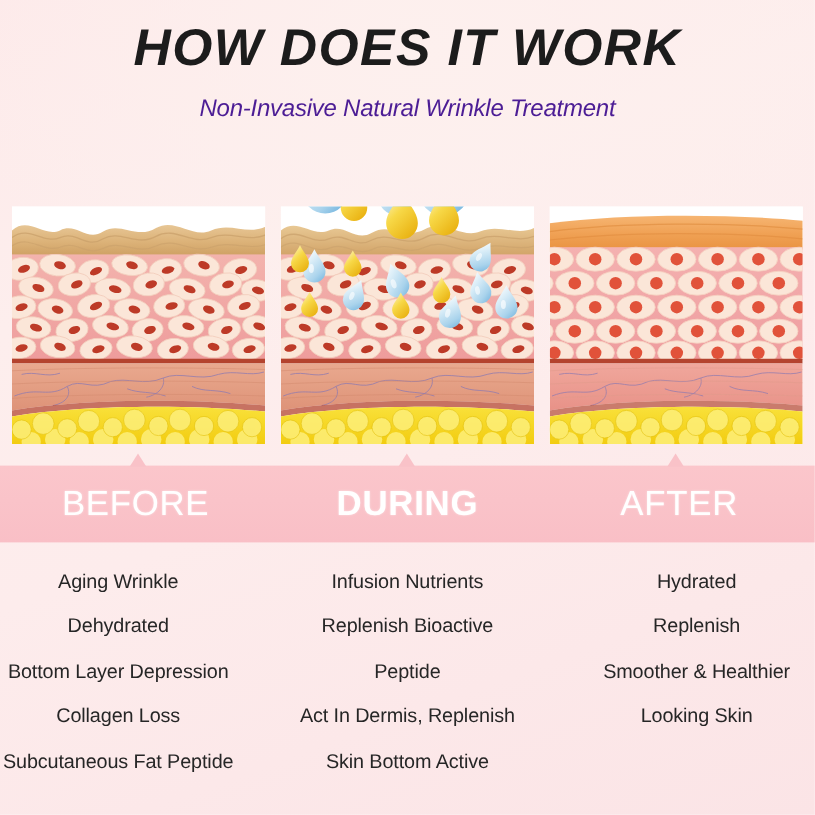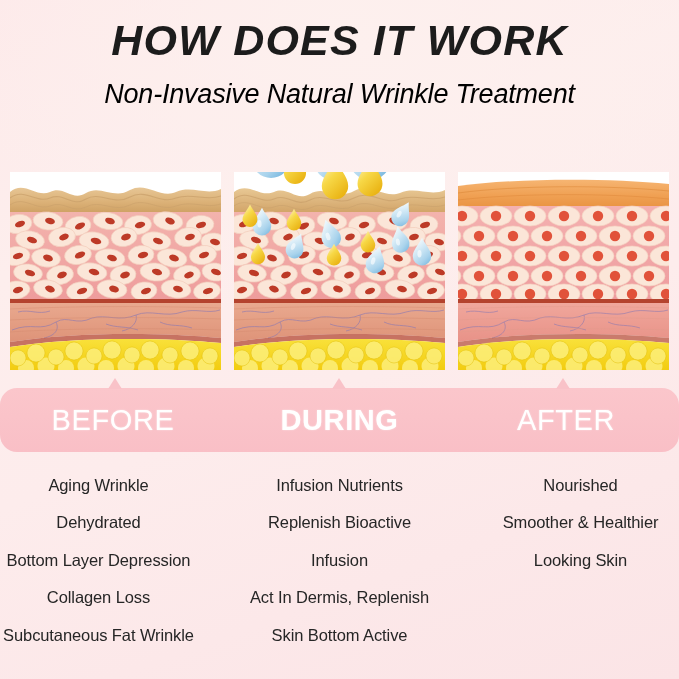--- a/index.html
+++ b/index.html
@@ -17,40 +17,39 @@
   .header{position:absolute;left:0;top:0;width:679px;text-align:center;}
   .title{
     font-family:Liberation Sans, sans-serif;
     font-style:italic;font-weight:700;
     font-size:43px;letter-spacing:1.2px;
     color:#1c1c1c;margin-top:18px;line-height:1.05;
   }
   .subtitle{
     font-family:"Liberation Sans", sans-serif;
     font-style:italic;font-weight:400;
-    font-size:27px;letter-spacing:-0.2px;
-    color:#000000;margin-top:17px;line-height:1.1;
+    font-size:20px;letter-spacing:-0.2px;
+    color:#4c1d95;margin-top:17px;line-height:1.1;
   }
 
   
   .panels{position:absolute;left:0;top:172px;width:679px;height:200px;}
   .panel{
     position:absolute;top:0;width:211px;height:198px;
     background:#ffffff;overflow:visible;
   }
   .panel.p1{left:10px;}
   .panel.p2{left:234px;}
   .panel.p3{left:458px;}
   .skin{position:absolute;left:0;top:0;width:211px;height:198px;overflow:hidden;}
 
   
   .band{
     position:absolute;left:0;top:388px;width:679px;height:64px;
     background:linear-gradient(180deg,#fbc6cb 0%, #fac3c9 45%, #f9bfc6 100%);
-    border-radius:17px;
   }
   .band-inner{position:relative;width:100%;height:100%;}
   .band-label{
     position:absolute;top:0;height:64px;
     display:flex;align-items:center;justify-content:center;
     color:#ffffff;font-size:29px;font-weight:400;letter-spacing:0.6px;
     text-shadow:0 0 2px rgba(255,255,255,.55);
   }
   .band-label.l1{left:0px;width:226px;}
   .band-label.l2{left:226px;width:227px;font-weight:bold;}
@@ -705,29 +704,30 @@
       <div class="band-label l3">AFTER</div>
     </div>
   </div>
 
   <div class="columns">
     <div class="col">
       <div class="item">Aging Wrinkle</div>
       <div class="item">Dehydrated</div>
       <div class="item">Bottom Layer Depression</div>
       <div class="item">Collagen Loss</div>
-      <div class="item">Subcutaneous Fat Wrinkle</div>
+      <div class="item">Subcutaneous Fat Peptide</div>
     </div>
     <div class="col">
       <div class="item">Infusion Nutrients</div>
       <div class="item">Replenish Bioactive</div>
-      <div class="item">Infusion</div>
+      <div class="item">Peptide</div>
       <div class="item">Act In Dermis, Replenish</div>
       <div class="item">Skin Bottom Active</div>
     </div>
     <div class="col">
-      <div class="item">Nourished</div>
+      <div class="item">Hydrated</div>
+      <div class="item">Replenish</div>
       <div class="item">Smoother &amp; Healthier</div>
       <div class="item">Looking Skin</div>
     </div>
   </div>
 
 </div>
 
 </body></html>

